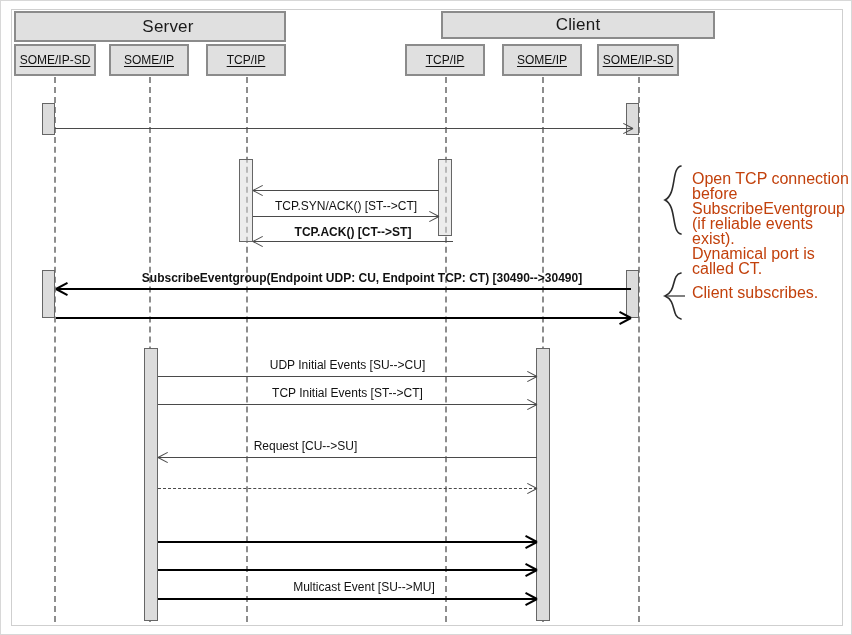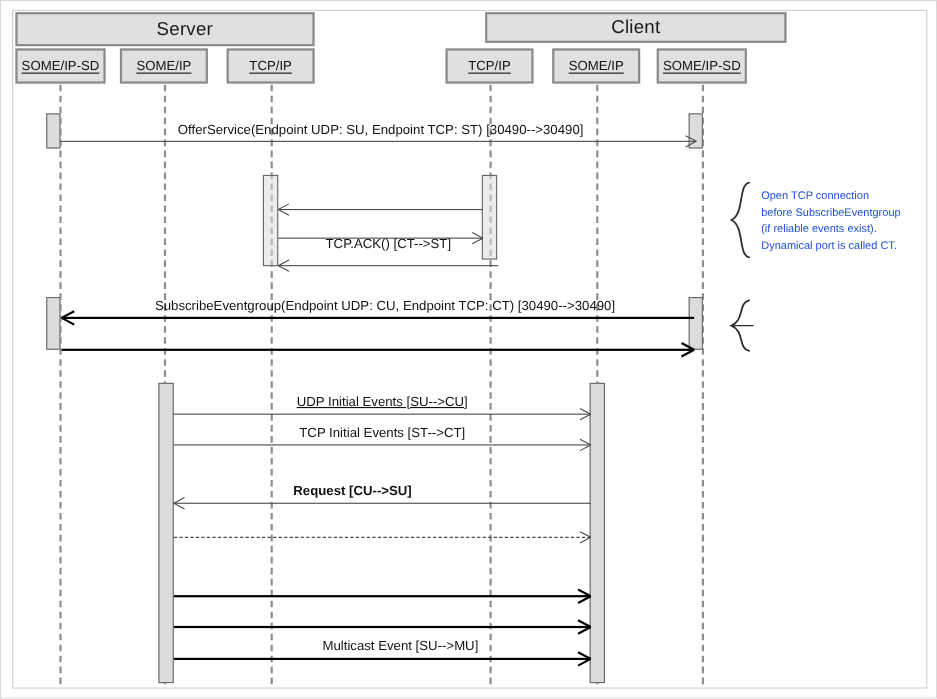--- a/index.html
+++ b/index.html
@@ -118,23 +118,23 @@
     z-index: 7;
     text-align: center;
   }
   
   .brace {
     position: absolute;
     z-index: 5;
   }
   .note {
     position: absolute;
-    font-size: 10px;
+    font-size: 16px;
     line-height: 15px;
-    color: #1d4ed8;
+    color: #c2410c;
     white-space: pre-line;
     z-index: 5;
   }
 </style>
 </head>
 <body>
 
 <div id="canvas">
   <div class="frame"></div>
 
@@ -184,107 +184,108 @@
   <div class="activation" style="left:143px; top:347px; width:14px; height:273px;"></div>
   <div class="activation" style="left:535px; top:347px; width:14px; height:273px;"></div>
 
   <div class="msg thin" style="left:54px; top:127px; width:578px;">
     <div class="line"></div>
     <div class="head right" style="right:0;">
       <div class="b1"></div>
         <div class="b2"></div>
     </div>
   </div>
-  <div class="msg-label" style="left:160px; top:110px; width:370px;">OfferService(Endpoint UDP: SU, Endpoint TCP: ST) [30490--&gt;30490]</div>
 
   <div class="msg thin" style="left:252px; top:189px; width:186px;">
     <div class="line"></div>
     <div class="head left" style="left:0;">
       <div class="b1"></div>
         <div class="b2"></div>
     </div>
   </div>
 
   <div class="msg thin" style="left:252px; top:215px; width:186px;">
     <div class="line"></div>
     <div class="head right" style="right:0;">
       <div class="b1"></div>
         <div class="b2"></div>
     </div>
   </div>
+  <div class="msg-label" style="left:252px; top:198px; width:186px;">TCP.SYN/ACK() [ST--&gt;CT]</div>
 
   <div class="msg thin" style="left:252px; top:240px; width:200px;">
     <div class="line"></div>
     <div class="head left" style="left:0;">
       <div class="b1"></div>
         <div class="b2"></div>
     </div>
   </div>
-  <div class="msg-label" style="left:252px; top:213px; width:200px;">TCP.ACK() [CT--&gt;ST]</div>
+  <div class="msg-label" style="left:252px; top:224px; width:200px;font-weight:bold;">TCP.ACK() [CT--&gt;ST]</div>
 
   <div class="brace" style="left:660px; top:163px;">
     <svg width="26" height="72" viewBox="0 0 26 72">
       <path d="M20 2 C10 4, 16 30, 4 36 C16 42, 10 68, 20 70" fill="none" stroke="#2b2b2b" stroke-width="1.6" stroke-linecap="round"></path>
     </svg>
   </div>
   <div class="note" style="left:691px; top:170px; width:160px;">Open TCP connection
 before SubscribeEventgroup
 (if reliable events exist).
 Dynamical port is called CT.</div>
 
   <div class="msg thick" style="left:55px; top:287px; width:575px;">
     <div class="line"></div>
     <div class="head left" style="left:0;">
       <div class="b1"></div>
         <div class="b2"></div>
     </div>
   </div>
-  <div class="msg-label" style="left:124px; top:270px; width:450px;">SubscribeEventgroup(Endpoint UDP: CU, Endpoint TCP: CT) [30490--&gt;30490]</div>
+  <div class="msg-label" style="left:136px; top:270px; width:450px;font-weight:bold;">SubscribeEventgroup(Endpoint UDP: CU, Endpoint TCP: CT) [30490--&gt;30490]</div>
 
   <div class="msg thick" style="left:55px; top:316px; width:575px;">
     <div class="line"></div>
     <div class="head right" style="right:0;">
       <div class="b1"></div>
         <div class="b2"></div>
     </div>
   </div>
 
   <div class="brace" style="left:660px; top:270px;">
     <svg width="26" height="50" viewBox="0 0 26 50">
       <path d="M20 2 C10 4, 16 20, 4 25 C16 30, 10 46, 20 48" fill="none" stroke="#2b2b2b" stroke-width="1.6" stroke-linecap="round"></path>
       <path d="M4 25 H24" fill="none" stroke="#2b2b2b" stroke-width="1.2"></path>
     </svg>
   </div>
+  <div class="note" style="left:691px; top:284px; width:150px;">Client subscribes.</div>
 
   <div class="msg thin" style="left:157px; top:375px; width:379px;">
     <div class="line"></div>
     <div class="head right" style="right:0;">
       <div class="b1"></div>
         <div class="b2"></div>
     </div>
   </div>
-  <div class="msg-label" style="left:157px; top:357px; width:379px;text-decoration:underline;">UDP Initial Events [SU--&gt;CU]</div>
+  <div class="msg-label" style="left:157px; top:357px; width:379px;">UDP Initial Events [SU--&gt;CU]</div>
 
   <div class="msg thin" style="left:157px; top:403px; width:379px;">
     <div class="line"></div>
     <div class="head right" style="right:0;">
       <div class="b1"></div>
         <div class="b2"></div>
     </div>
   </div>
   <div class="msg-label" style="left:157px; top:385px; width:379px;">TCP Initial Events [ST--&gt;CT]</div>
 
   <div class="msg thin" style="left:157px; top:456px; width:379px;">
     <div class="line"></div>
     <div class="head left" style="left:0;">
       <div class="b1"></div>
         <div class="b2"></div>
     </div>
   </div>
-  <div class="msg-label" style="left:156px; top:438px; width:327px;font-weight:bold;">Request [CU--&gt;SU]</div>
+  <div class="msg-label" style="left:141px; top:438px; width:327px;">Request [CU--&gt;SU]</div>
 
   <div class="msg thin dashed" style="left:157px; top:487px; width:379px;">
     <div class="line"></div>
     <div class="head right" style="right:0;">
       <div class="b1"></div>
         <div class="b2"></div>
     </div>
   </div>
 
   <div class="msg thick" style="left:157px; top:540px; width:379px;">

